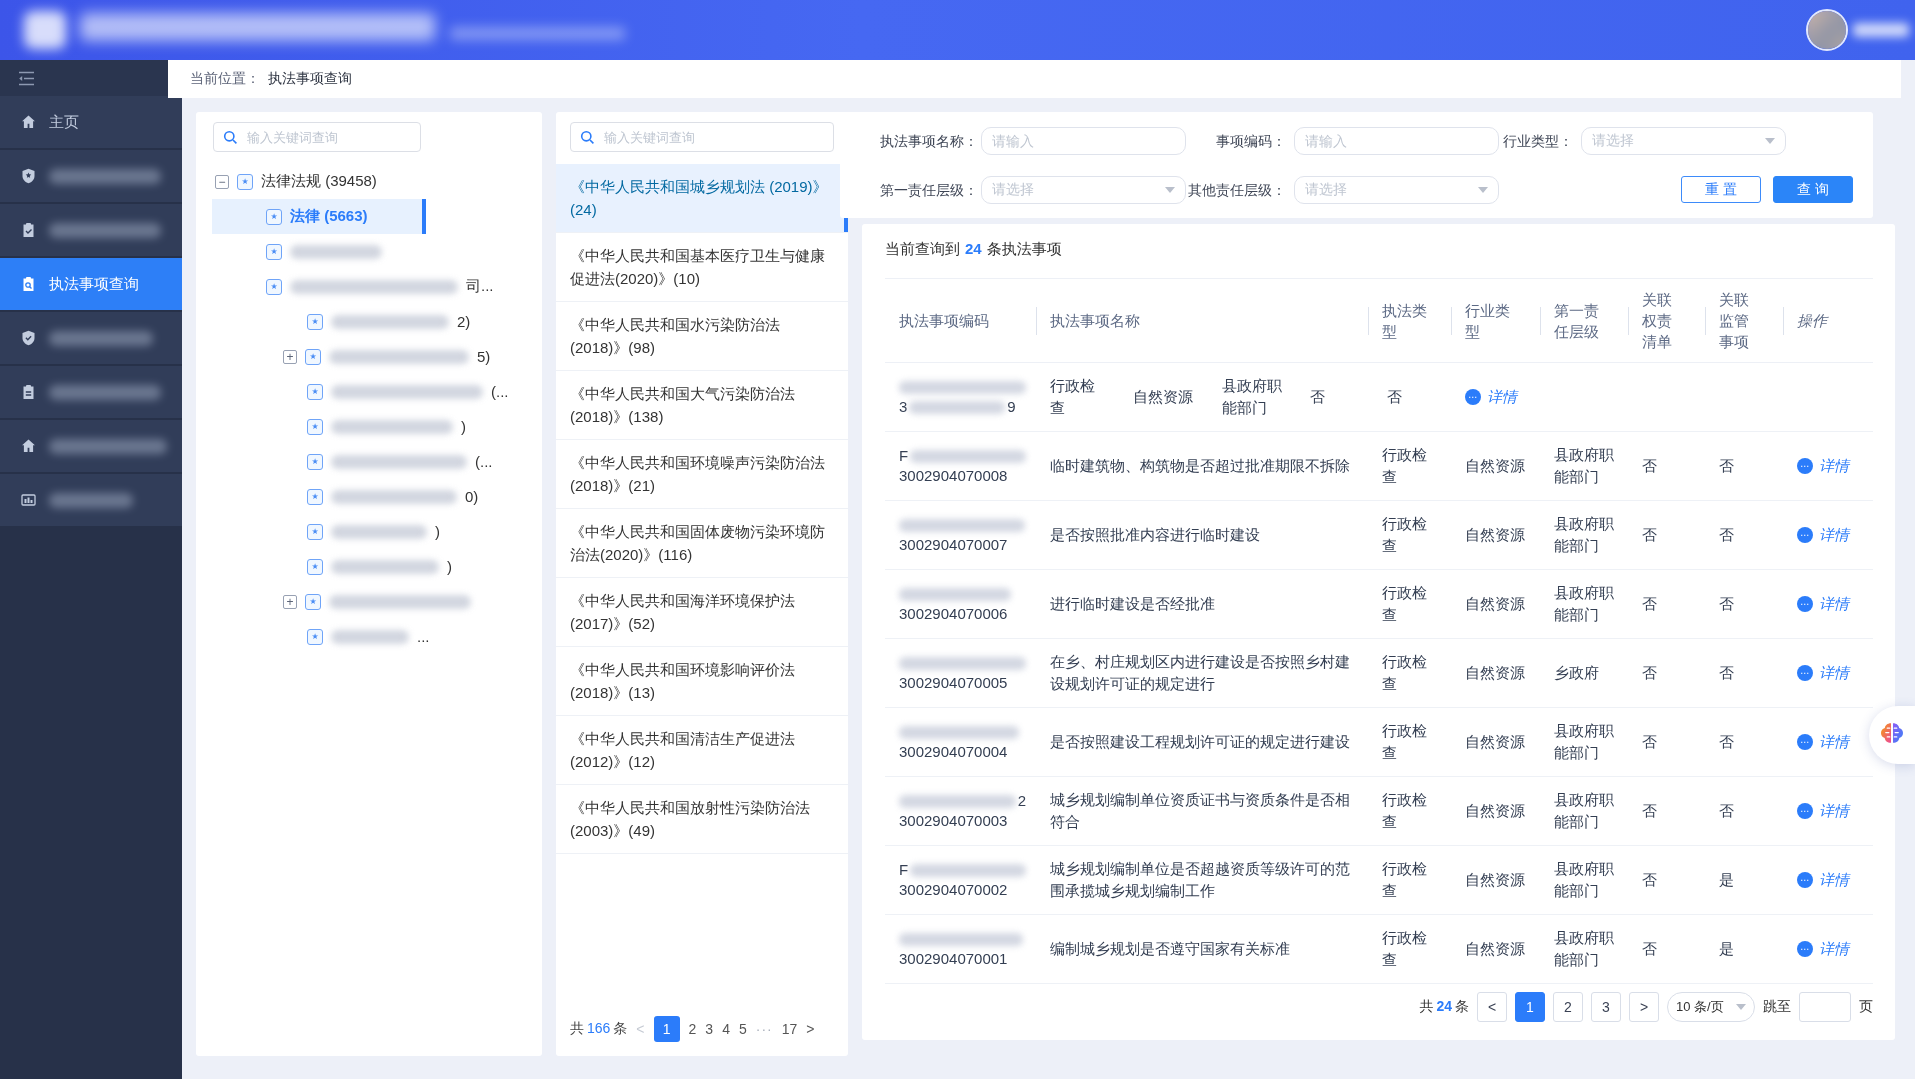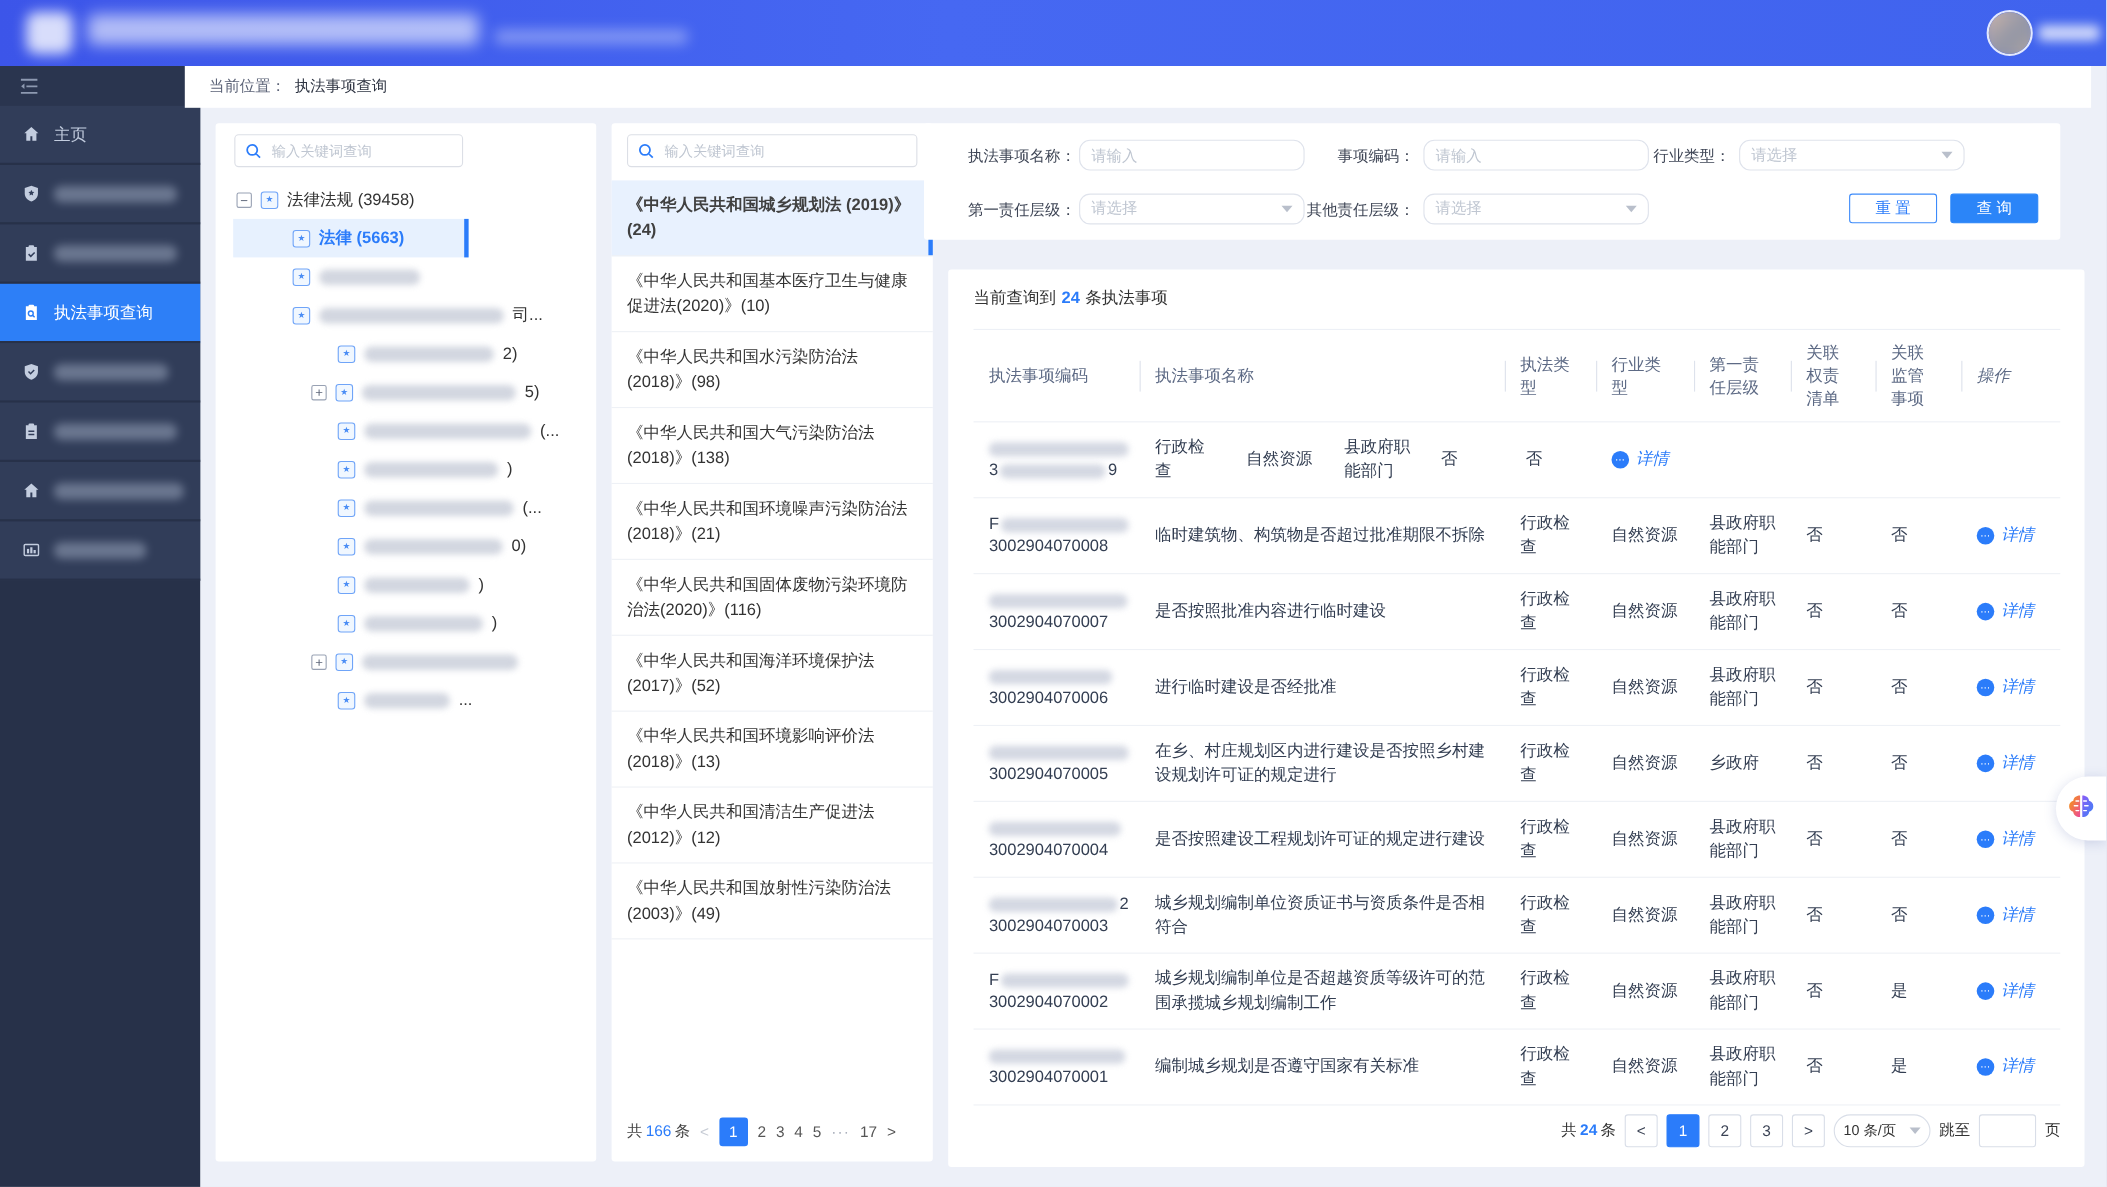--- a/index.html
+++ b/index.html
@@ -31,21 +31,21 @@
   .sblob{display:inline-block;height:15px;border-radius:7px;background:#9aa6bd;opacity:.55;filter:blur(4px);}
   
   .breadcrumb{position:absolute;left:168px;top:60px;width:1733px;height:38px;background:#fff;
               display:flex;align-items:center;padding-left:22px;font-size:14px;color:#5d6478;}
   .breadcrumb .cur{color:#2e3442;margin-left:8px;}
   
   .panel{position:absolute;background:#fff;border-radius:3px;}
   .p-tree{left:196px;top:112px;width:346px;height:944px;}
   .p-laws{left:556px;top:112px;width:292px;height:944px;}
   .p-filter{left:840px;top:112px;width:1033px;height:106px;}
-  .p-results{left:862px;top:245px;width:1033px;height:816px;}
+  .p-results{left:862px;top:224px;width:1033px;height:816px;}
   
   .searchbox{position:absolute;height:30px;border:1px solid #dcdfe6;border-radius:4px;
              display:flex;align-items:center;padding:0 9px;gap:7px;background:#fff;}
   .searchbox input{border:0;outline:0;flex:1;font-size:13px;color:#1d4ed8;min-width:0;
                    font-family:"Liberation Sans","DejaVu Sans",sans-serif;}
   .searchbox input::placeholder{color:#bfc6d1;}
   
   .tree{position:absolute;left:0;top:52px;right:0;}
   .trow{position:relative;height:35px;display:flex;align-items:center;gap:8px;font-size:15px;color:#333;cursor:pointer;}
   .trow.root{padding-left:19px;}
@@ -58,21 +58,21 @@
   .trow>*{position:relative;z-index:2;}
   .ebox{width:14px;height:14px;border:1px solid #98a1b3;border-radius:2px;background:#fff;color:#5c6578;
         display:inline-flex;align-items:center;justify-content:center;font-size:12px;line-height:1;}
   .dicon{width:16px;height:16px;border:1px solid #6fa4f8;border-radius:3px;background:#f0f7ff;color:#4a8df5;
          display:inline-flex;align-items:center;justify-content:center;font-size:8px;line-height:1;}
   .blob{display:inline-block;height:14px;border-radius:7px;background:#c7ccd8;opacity:.8;filter:blur(3px);}
   
   .llist{position:absolute;left:0;top:52px;right:0;}
   .litem{position:relative;min-height:69px;padding:11px 14px 0 14px;font-size:15px;line-height:23px;
          color:#333;border-bottom:1px solid #eef1f6;cursor:pointer;}
-  .litem.sel{background:#e8f1fe;color:#404040;font-weight:bold;}
+  .litem.sel{background:#e8f1fe;color:#0369a1;font-weight:normal;}
   .litem.sel::after{content:"";position:absolute;right:0;top:0;bottom:0;width:4px;background:#2b7cfa;}
   .lpager{position:absolute;left:14px;bottom:14px;width:278px;display:flex;flex-wrap:wrap;
           align-items:center;gap:9px 9px;font-size:14px;color:#444;}
   .lpager .tot b{color:#2b7cfa;font-weight:normal;margin:0 3px;}
   .lpager .prev{color:#c6cbd4;}
   .lpager .curp{width:26px;height:26px;border-radius:3px;background:#2b7cfa;color:#fff;
                 display:inline-flex;align-items:center;justify-content:center;}
   .lpager .pg{color:#555;cursor:pointer;}
   .lpager .ell{color:#aab0bc;letter-spacing:1px;}
   .lpager .next{color:#555;}

